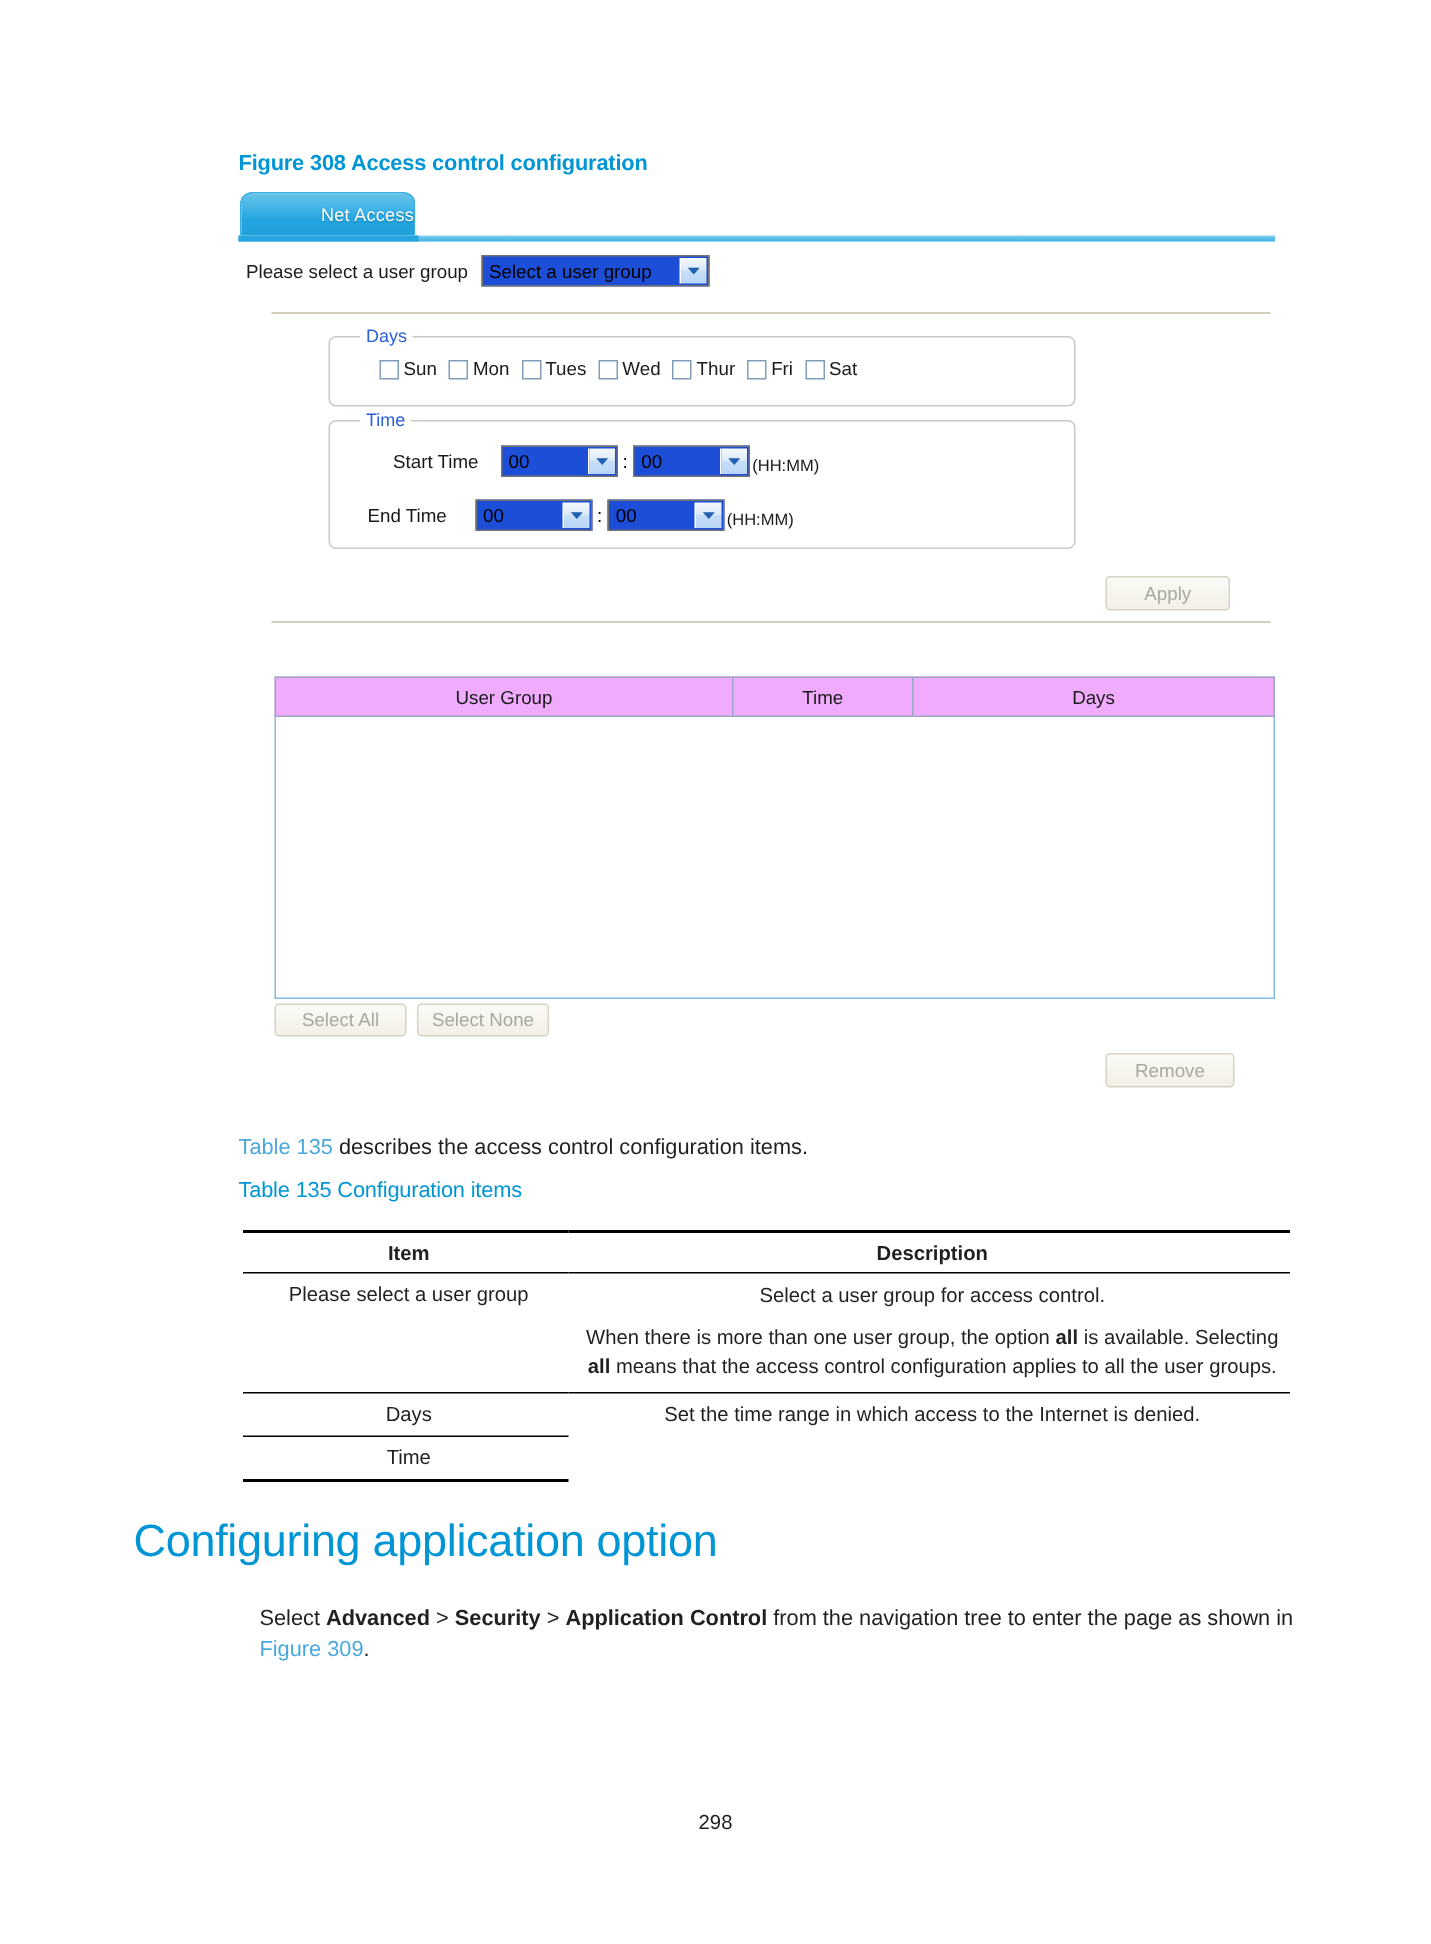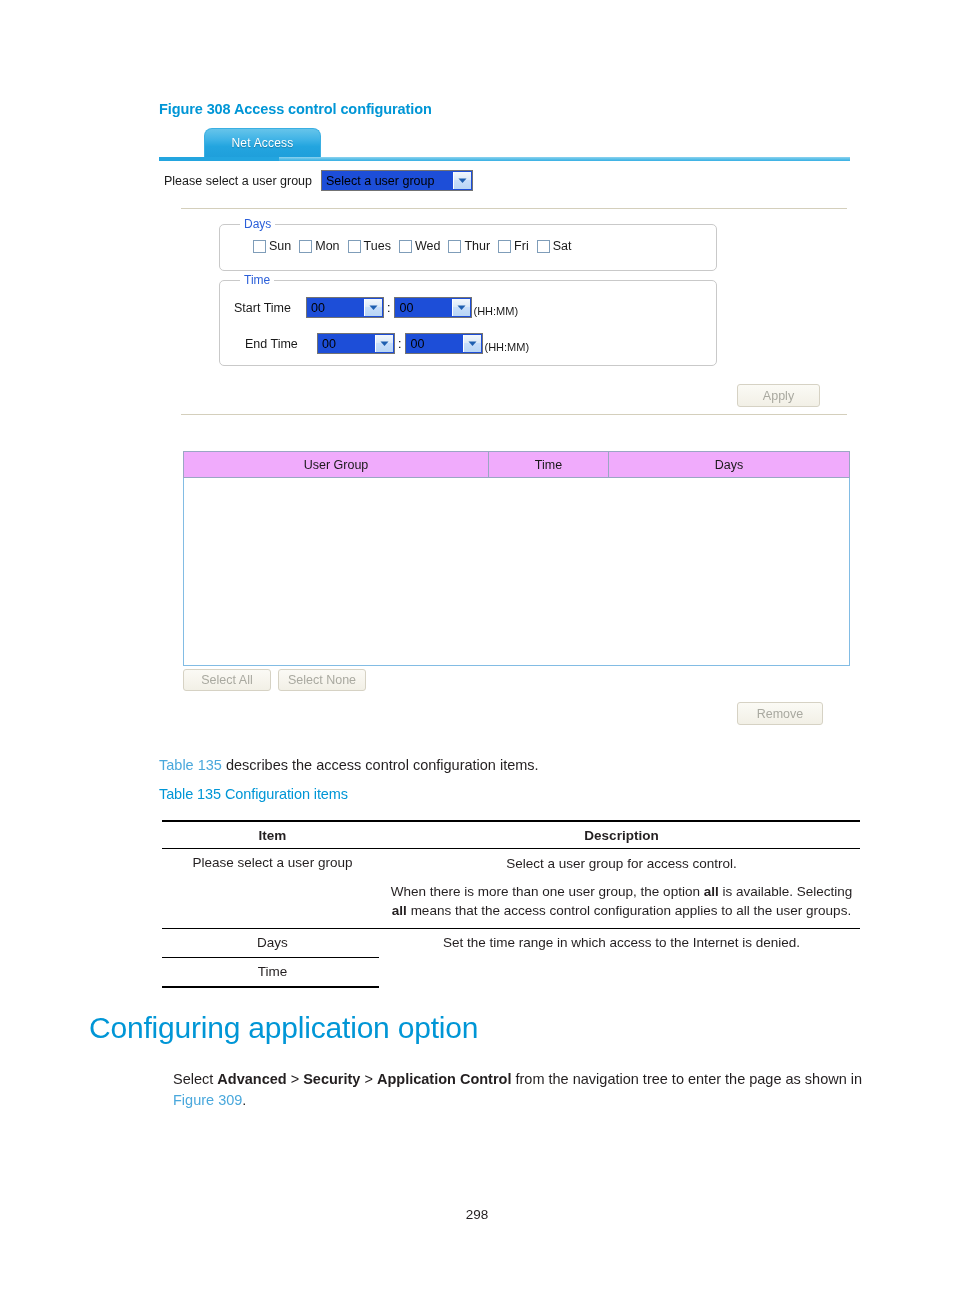--- a/index.html
+++ b/index.html
@@ -49,22 +49,21 @@
     top: 0px;
     width: 117px;
     height: 29px;
     border-radius: 8px 8px 0 0;
     background: linear-gradient(to bottom, #66c4ea 0%, #3fb3e6 38%, #23a5df 62%, #1f9fdb 100%);
     border: 1px solid #3aafe2;
     border-bottom: none;
     box-sizing: border-box;
     display: flex;
     align-items: center;
-    justify-content: center;
-    margin-left: 44px;
+    justify-content: flex-end;
   }
   .tab-label {
     font-size: 12px;
     color: #ffffff;
     letter-spacing: 0.2px;
     text-shadow: 0 1px 1px rgba(0,0,0,0.25);
   }
   .tab-underline {
     position: absolute;
     left: 0;
@@ -190,21 +189,21 @@
     background: #ffffff;
     display: inline-block;
   }
 
   .time-row {
     position: absolute;
     display: flex;
     align-items: center;
     gap: 0px;
   }
-  .time-row-start { left: 14px; top: 16px; }
+  .time-row-start { left: 42px; top: 16px; }
   .time-row-end   { left: 25px; top: 52px; }
   .time-label {
     font-size: 12.5px;
     color: #1a1a1a;
     width: 72px;
     text-align: left;
   }
   .colon {
     font-size: 12.5px;
     padding: 0 4px 0 3px;

